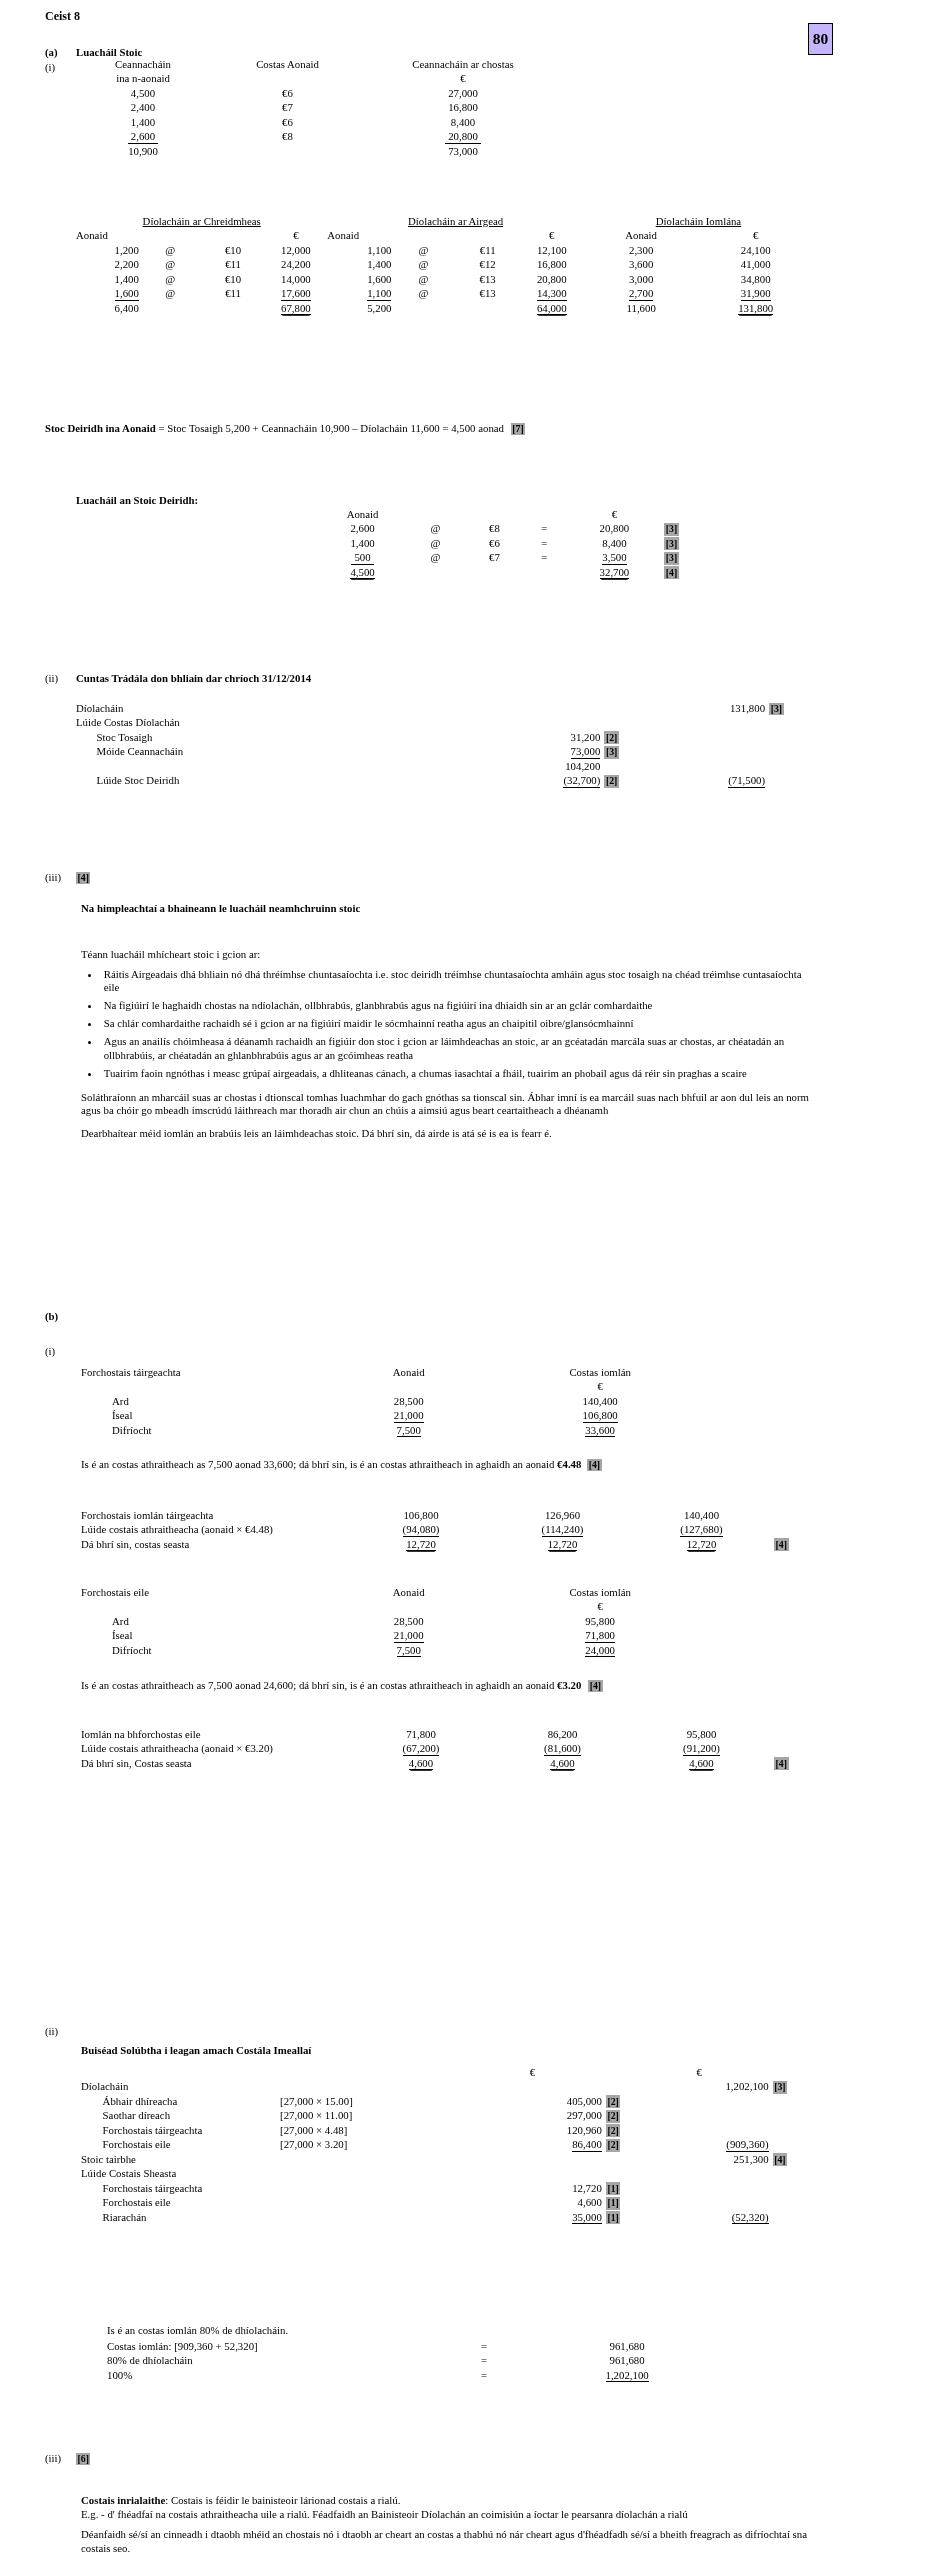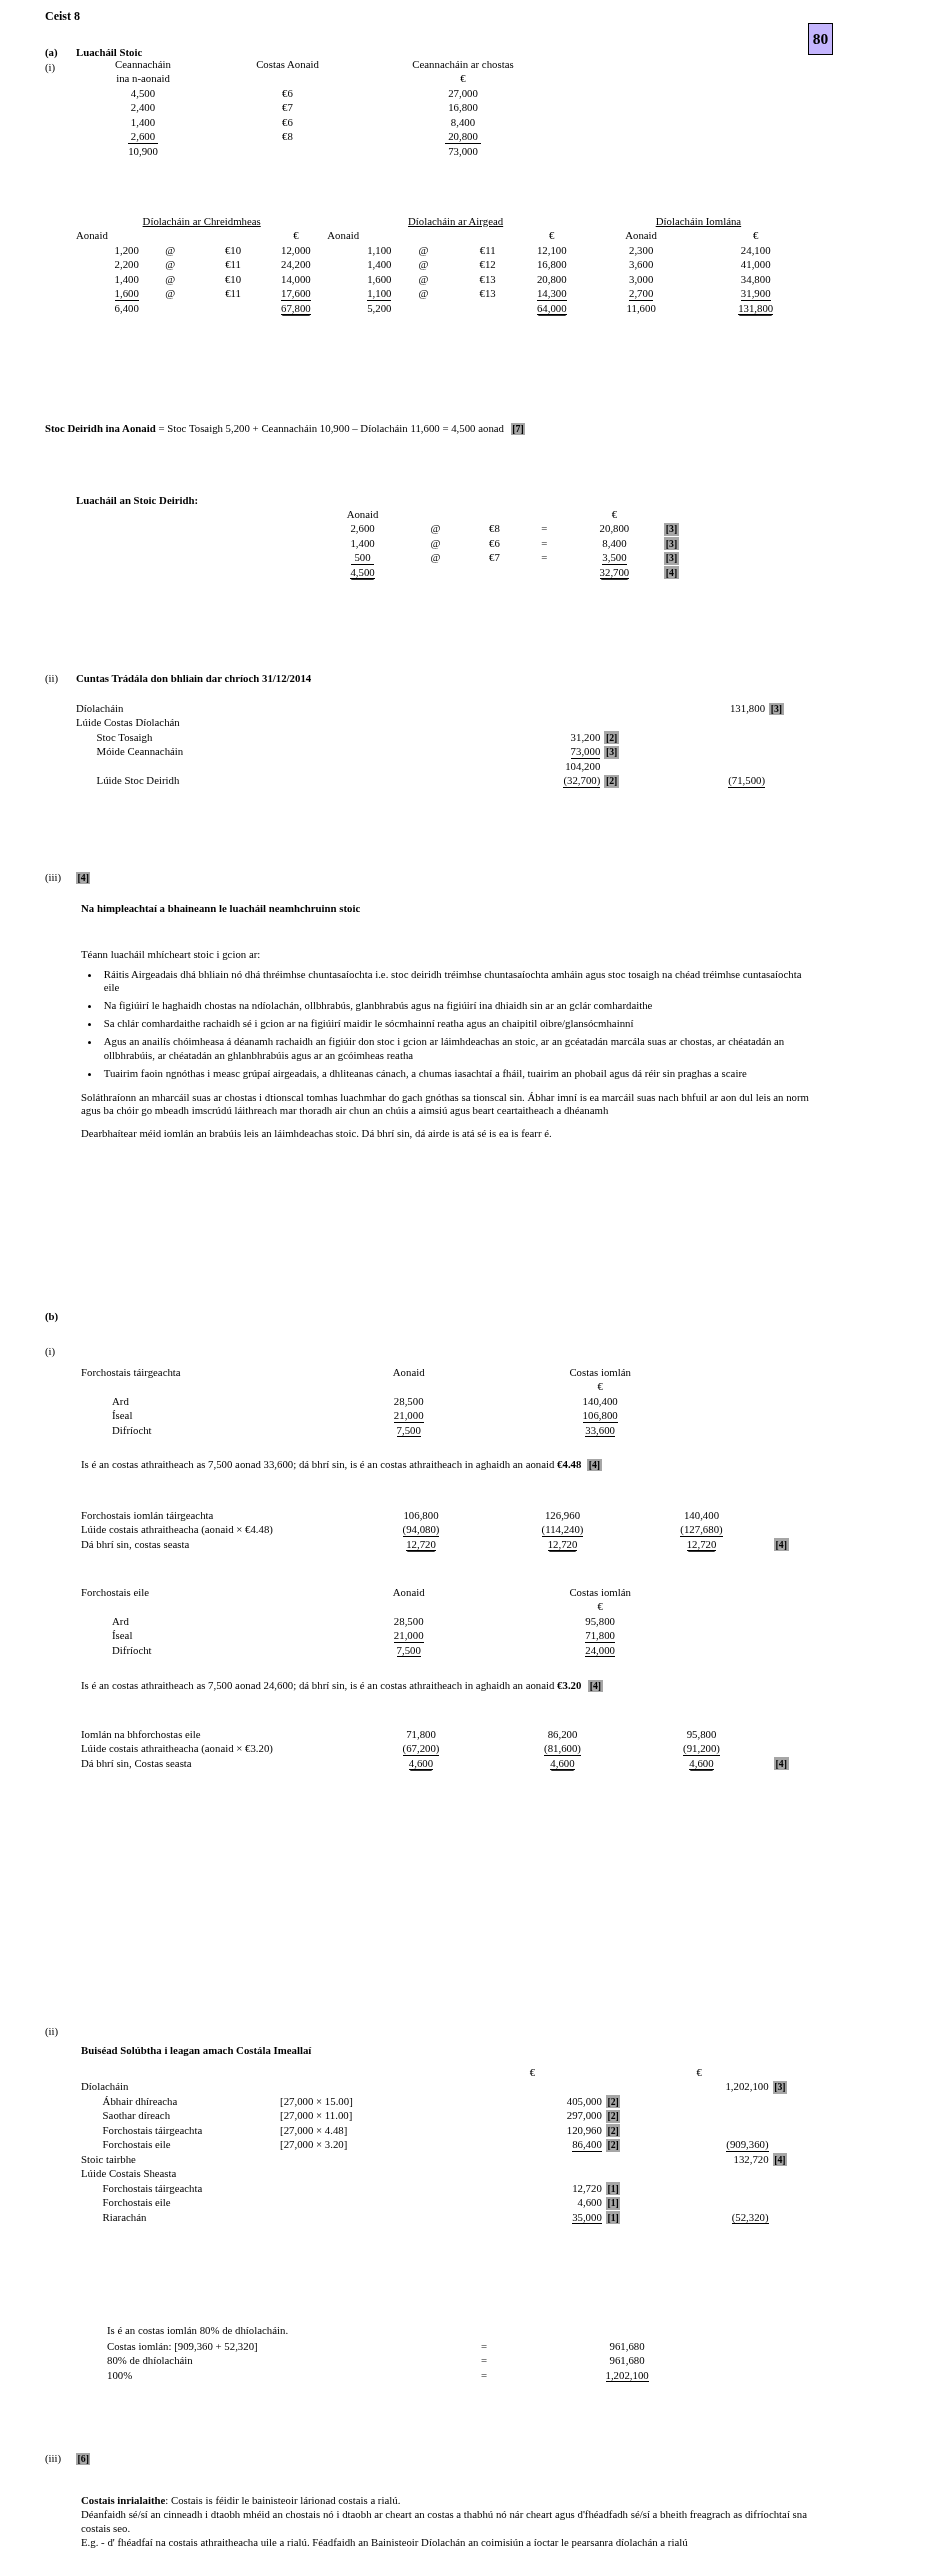--- a/index.html
+++ b/index.html
@@ -534,21 +534,21 @@
         <td class="rt"><span class="ul1">86,400</span></td>
         <td style="padding-left:4.1px;"><span class="mark">[2]</span></td>
         <td class="rt"><span class="ul1">(909,360)</span></td>
         <td></td>
       </tr>
       <tr>
         <td class="b">Stoic tairbhe</td>
         <td></td>
             <td></td>
             <td></td>
-        <td class="rt b">132,720</td>
+        <td class="rt b">251,300</td>
         <td style="padding-left:4.1px;"><span class="mark">[4]</span></td>
       </tr>
       <tr>
         <td>Lúide Costais Sheasta</td>
         <td></td>
             <td></td>
             <td></td>
             <td></td>
             <td></td>
       </tr>
@@ -601,18 +601,18 @@
       </tr>
     </tbody>
       </table>
   </div>
 
   <div class="blk" style="left:45px; top:2452px;">(iii)</div>
   <div class="blk" style="left:76px; top:2452px;"><span class="mark">[6]</span></div>
 
   <div class="blk" style="left:81px; top:2494px; width:732px;">
     <p class="pp" style="margin-bottom:1px;"><span class="b">Costais inrialaithe</span><span>: Costais is féidir le bainisteoir lárionad costais a rialú.</span></p>
+    <p class="pp">E.g. - d' fhéadfaí na costais athraitheacha uile a rialú. Féadfaidh an Bainisteoir Díolachán an coimisiún a íoctar le pearsanra díolachán a rialú</p>
     <p class="pp" style="margin-bottom:1px;">Déanfaidh sé/sí an cinneadh i dtaobh mhéid an chostais nó i dtaobh ar cheart an costas a thabhú nó nár cheart agus d'fhéadfadh sé/sí a bheith freagrach as difríochtaí sna costais seo.</p>
-    <p class="pp">E.g. - d' fhéadfaí na costais athraitheacha uile a rialú. Féadfaidh an Bainisteoir Díolachán an coimisiún a íoctar le pearsanra díolachán a rialú</p>
   </div>
 
 </div>
 
 
 </body></html>

